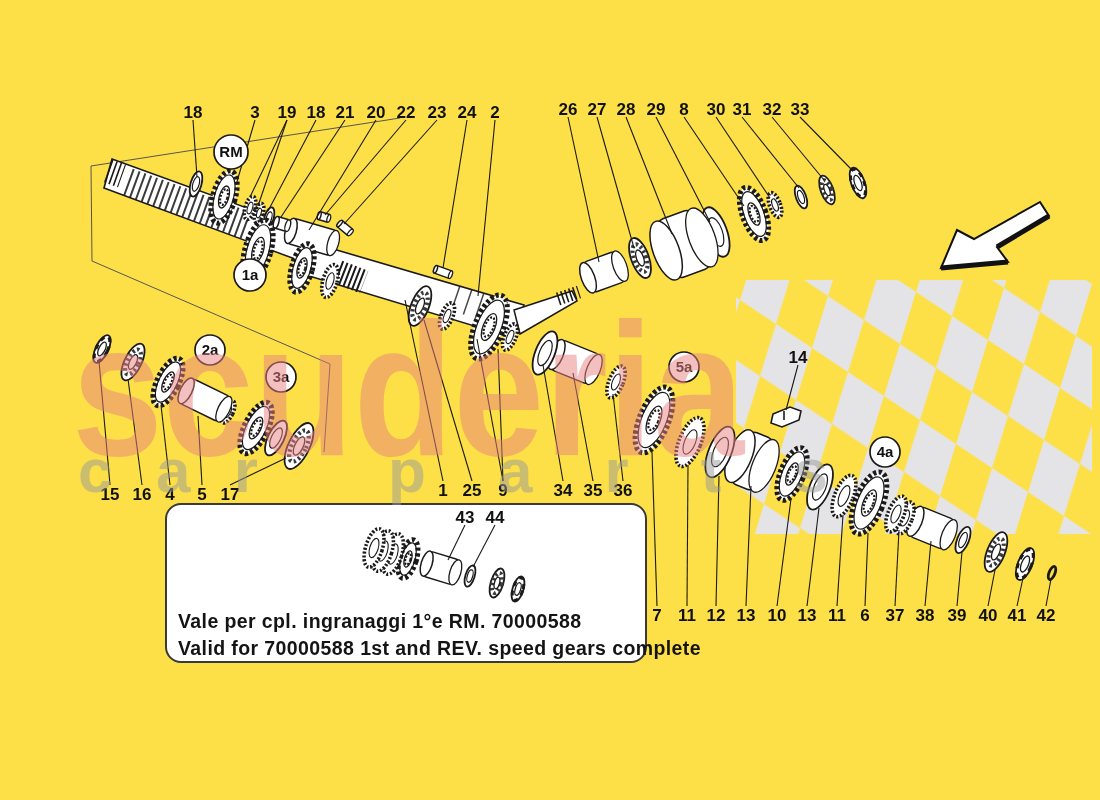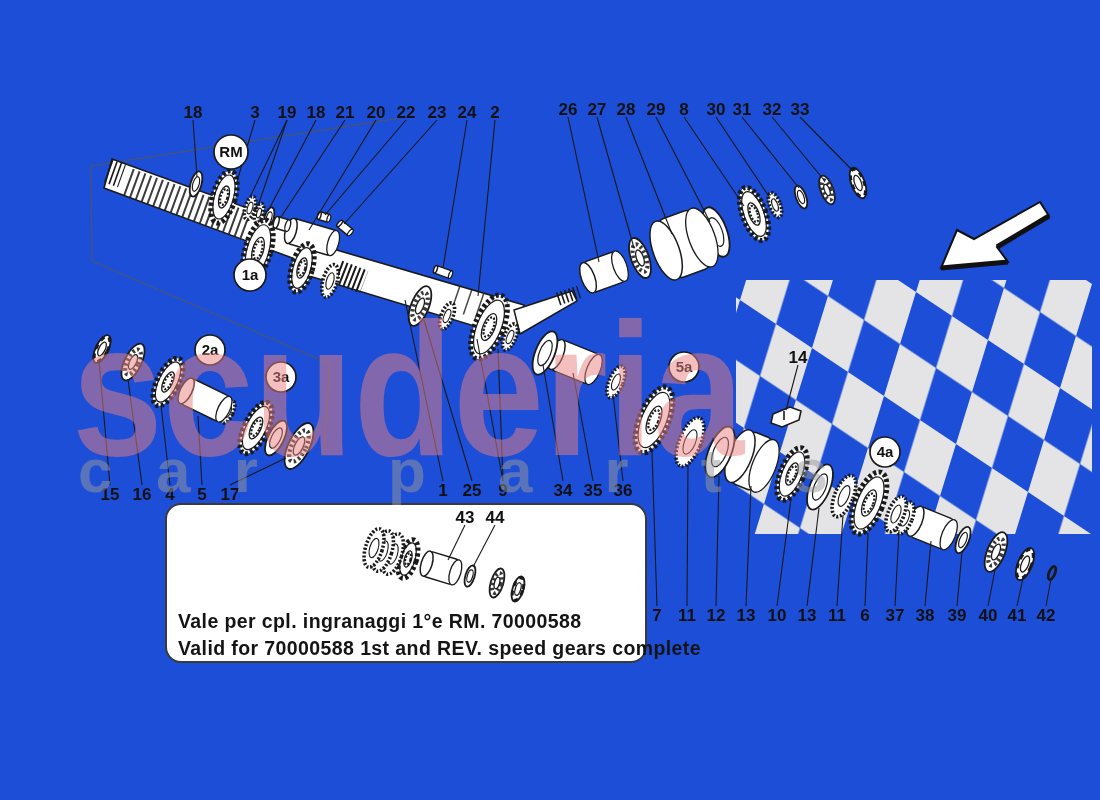--- a/index.html
+++ b/index.html
@@ -1,16 +1,16 @@
 <!DOCTYPE html>
 <html><head>
 <meta charset="utf-8">
 <style>
   html,body{margin:0;padding:0;background:#fff;}
-  #stage{width:1100px;height:800px;position:relative;background:#1d4ed8;overflow:hidden;}
+  #stage{width:1100px;height:800px;position:relative;background:#fde047;overflow:hidden;}
   .num{font:bold 17px "Liberation Sans",sans-serif;fill:#111;}
   .bal{font:bold 15px "Liberation Sans",sans-serif;fill:#111;}
   .note{font:600 19.5px "Liberation Sans",sans-serif;fill:#141414;letter-spacing:.4px;}
   .wm-brand{font:bold 190px "Liberation Sans",sans-serif;}
   .wm-row{font:bold 62px "Liberation Sans",sans-serif;}
 </style>
 </head>
 <body>
 
 <div id="stage">

